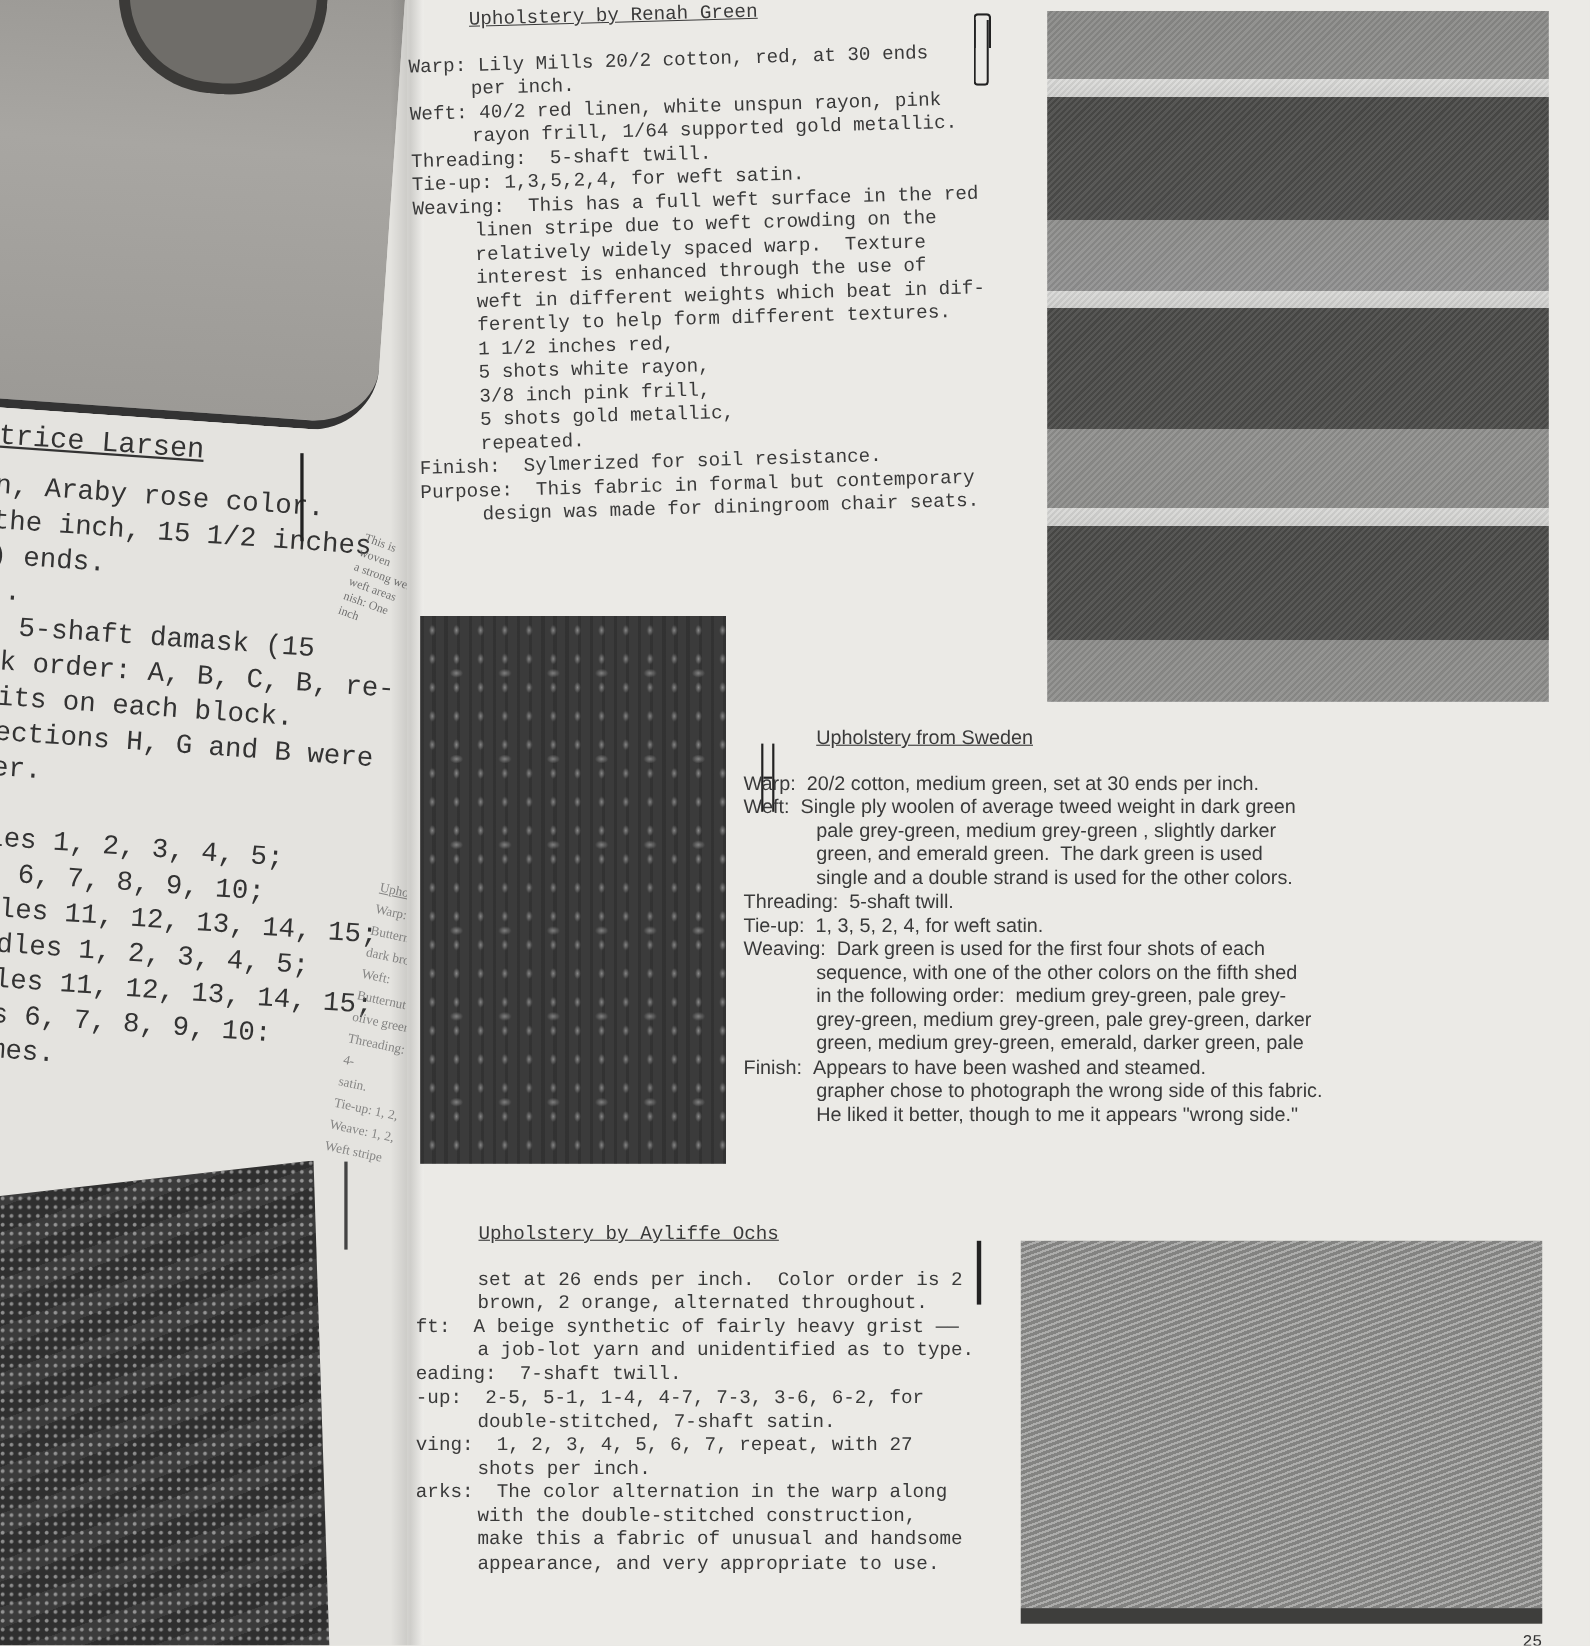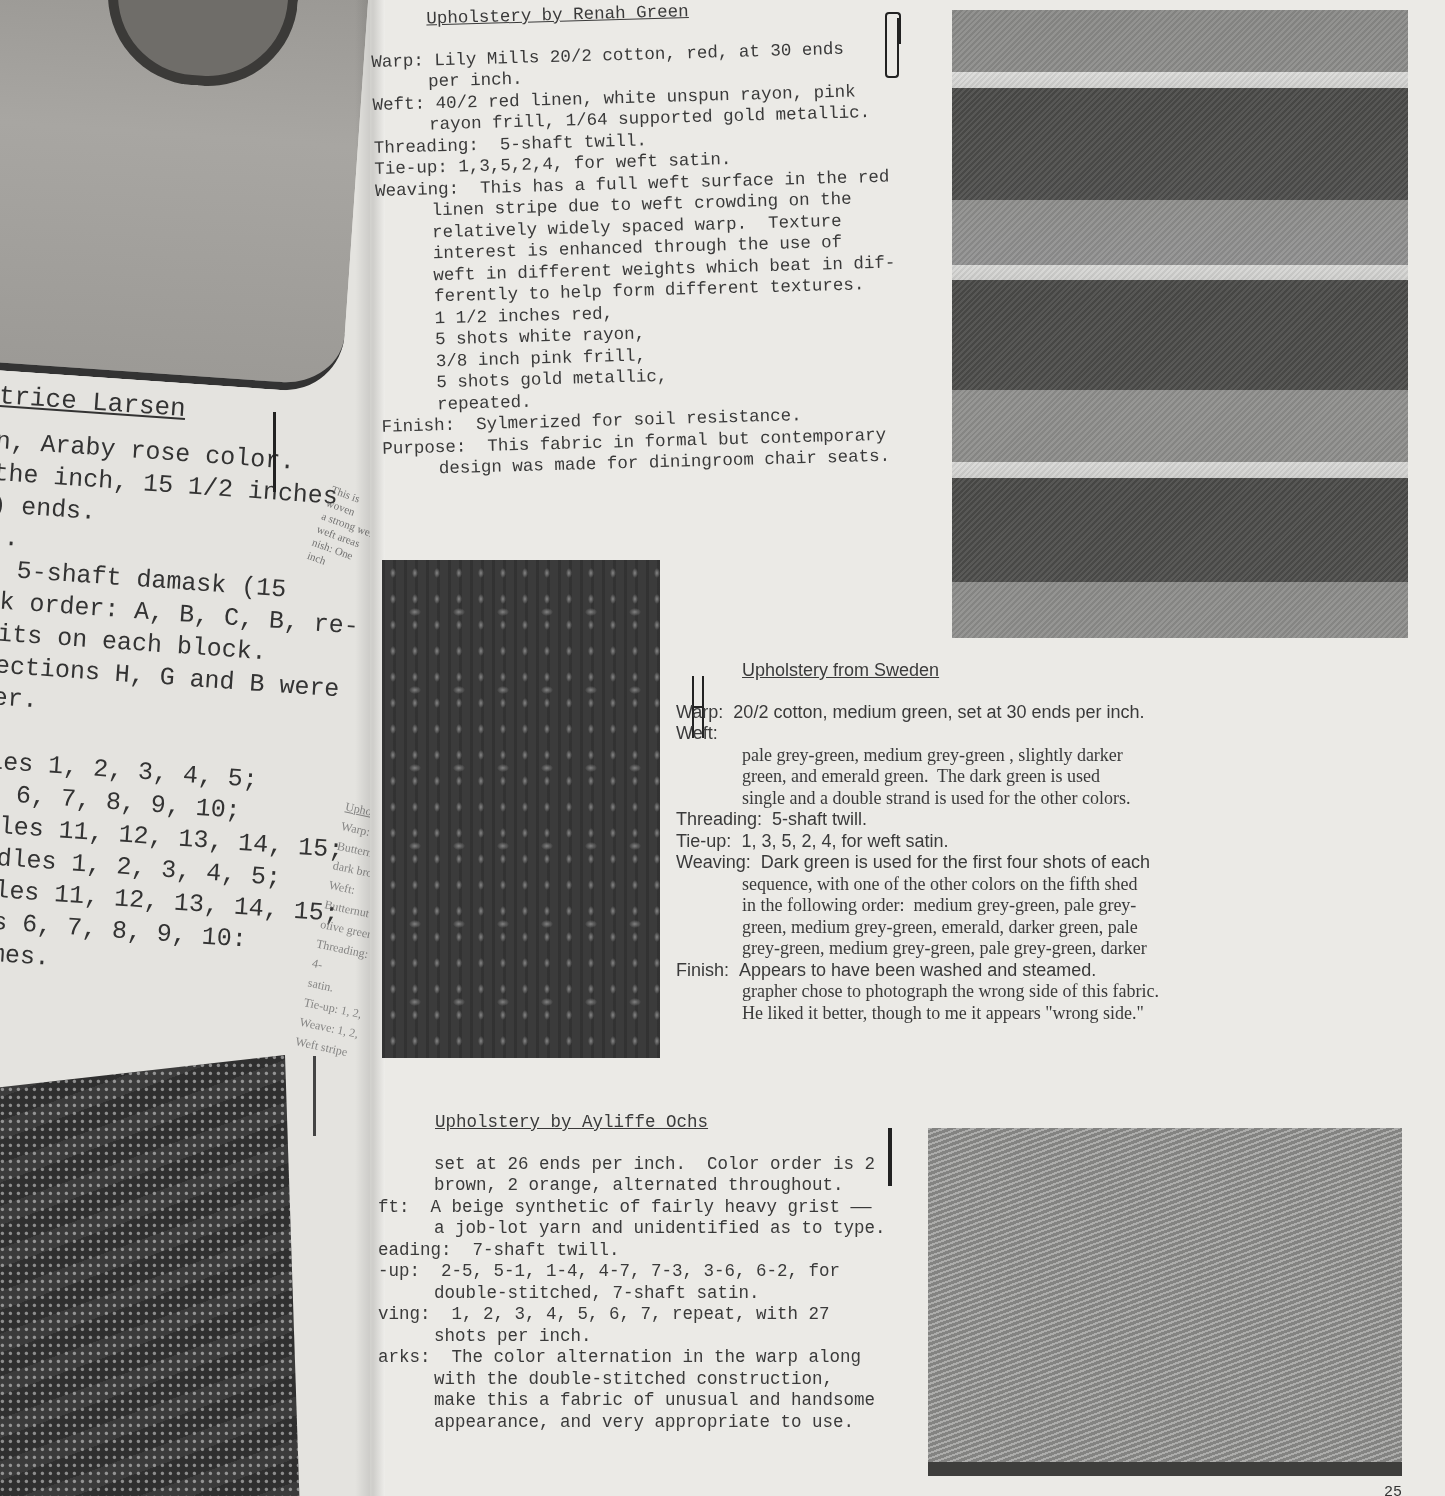--- a/index.html
+++ b/index.html
@@ -73,21 +73,21 @@
     font-family:"Liberation Mono", monospace; font-size:17.5px; line-height:21.5px; color:#3a3a3a;
   }
   .entry .title { text-decoration:underline; margin-bottom:20px; padding-left:56px; }
   .entry .row { display:flex; }
   .entry .lbl { white-space:nowrap; }
   .entry .val { white-space:pre-wrap; }
   .entry .cont { padding-left:56px; white-space:pre-wrap; }
   .entry-g { left:370px; top:10px; width:520px; transform:rotate(-1.6deg); transform-origin:left top; }
   .entry-h { left:676px; top:660px; width:690px; font-family:"Liberation Sans", sans-serif; font-size:18px; line-height:21.5px; }
   .entry-h .title { padding-left:66px; }
-  .entry-h .cont { padding-left:66px;font-family:Liberation Serif, serif; }
+  .entry-h .cont { padding-left:66px; }
   .entry-i { left:378px; top:1112px; width:510px; }
   .entry-i .title { padding-left:57px; }
   .marker {
     position:absolute; font-family:"Liberation Sans", sans-serif;
   }
   .marker-g { left:885px; top:18px; width:10px; height:58px; border:2px solid #222; border-top:none; border-radius:0 0 4px 4px; }
   .marker-g::after { content:""; position:absolute; left:-2px; top:-6px; width:12px; height:30px; border:2px solid #222; border-bottom:none; border-radius:4px 4px 0 0; }
   .marker-h { left:692px; top:676px; width:8px; height:62px; border-left:2.5px solid #222; border-right:2.5px solid #222; }
   .marker-h::after { content:""; position:absolute; left:0; top:30px; width:8px; height:2px; background:#222; }
   .marker-i { left:888px; top:1128px; width:4px; height:58px; background:#222; }
@@ -235,40 +235,41 @@
 </div>
 
 <div class="entry entry-h">
   <div class="title">Upholstery from Sweden</div>
   <div class="row">
       <span class="lbl">Warp:</span>
       <span class="val">  20/2 cotton, medium green, set at 30 ends per inch.</span>
     </div>
   <div class="row">
       <span class="lbl">Weft:</span>
+      <span class="val">  Single ply woolen of average tweed weight in dark green</span>
     </div>
   <div class="cont">pale grey-green, medium grey-green , slightly darker</div>
   <div class="cont">green, and emerald green.  The dark green is used</div>
   <div class="cont">single and a double strand is used for the other colors.</div>
   <div class="row">
       <span class="lbl">Threading:</span>
       <span class="val">  5-shaft twill.</span>
     </div>
   <div class="row">
       <span class="lbl">Tie-up:</span>
       <span class="val">  1, 3, 5, 2, 4, for weft satin.</span>
     </div>
   <div class="row">
       <span class="lbl">Weaving:</span>
       <span class="val">  Dark green is used for the first four shots of each</span>
     </div>
   <div class="cont">sequence, with one of the other colors on the fifth shed</div>
   <div class="cont">in the following order:  medium grey-green, pale grey-</div>
+  <div class="cont">grey-green, medium grey-green, pale grey-green, darker</div>
   <div class="cont">green, medium grey-green, emerald, darker green, pale</div>
-  <div class="cont">grey-green, medium grey-green, pale grey-green, darker</div>
   <div class="row">
       <span class="lbl">Finish:</span>
       <span class="val">  Appears to have been washed and steamed.</span>
     </div>
   <div class="cont">grapher chose to photograph the wrong side of this fabric.</div>
   <div class="cont">He liked it better, though to me it appears "wrong side."</div>
 </div>
 
 <div class="entry entry-i">
   <div class="title">Upholstery by Ayliffe Ochs</div>

